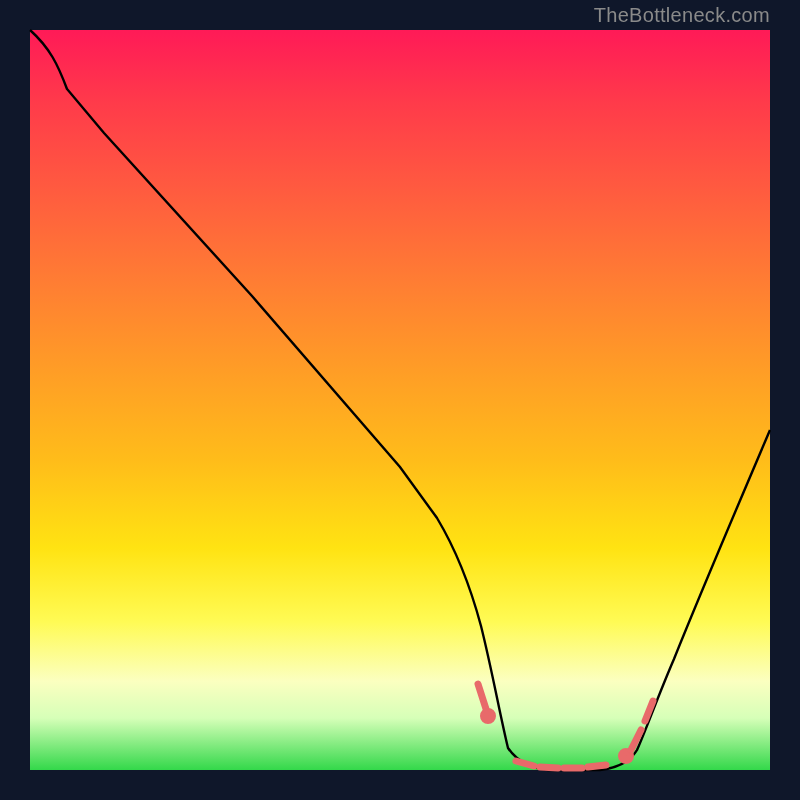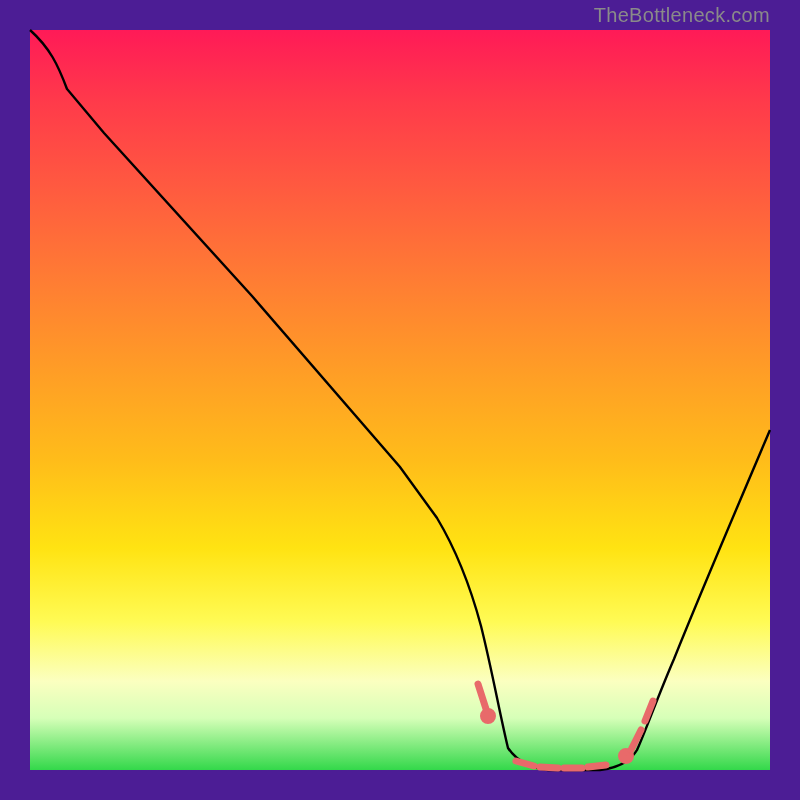--- a/index.html
+++ b/index.html
@@ -8,21 +8,21 @@
     width: 800px;
     height: 800px;
     background: #000;
     overflow: hidden;
     font-family: Arial, Helvetica, sans-serif;
   }
   .frame {
     position: relative;
     width: 800px;
     height: 800px;
-    background: #4c1d95;
+    background: #0f172a;
     text-align: right;
   }
   .plot-area {
     position: absolute;
     left: 30px;
     top: 30px;
     width: 740px;
     height: 740px;
     
     background: linear-gradient(

